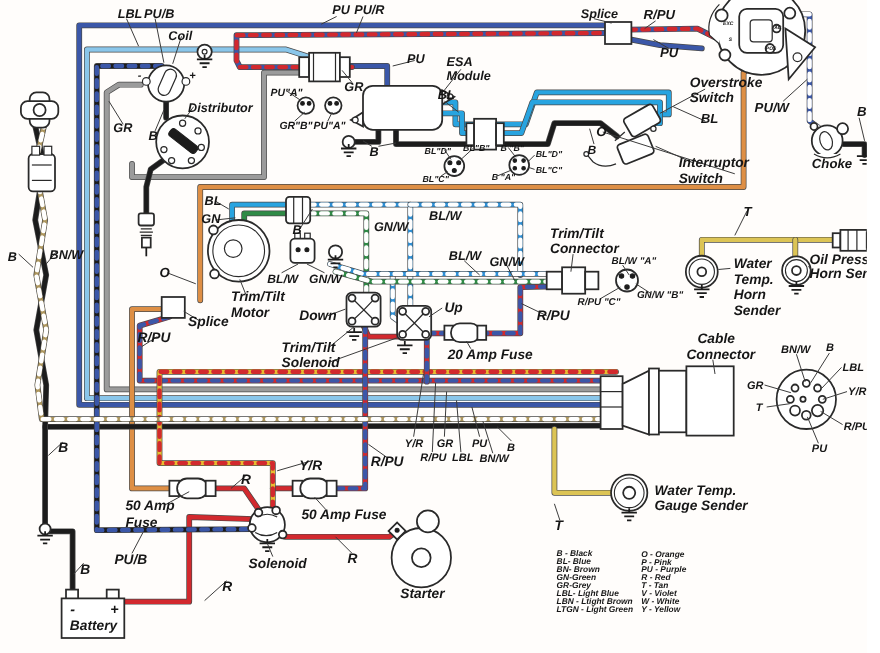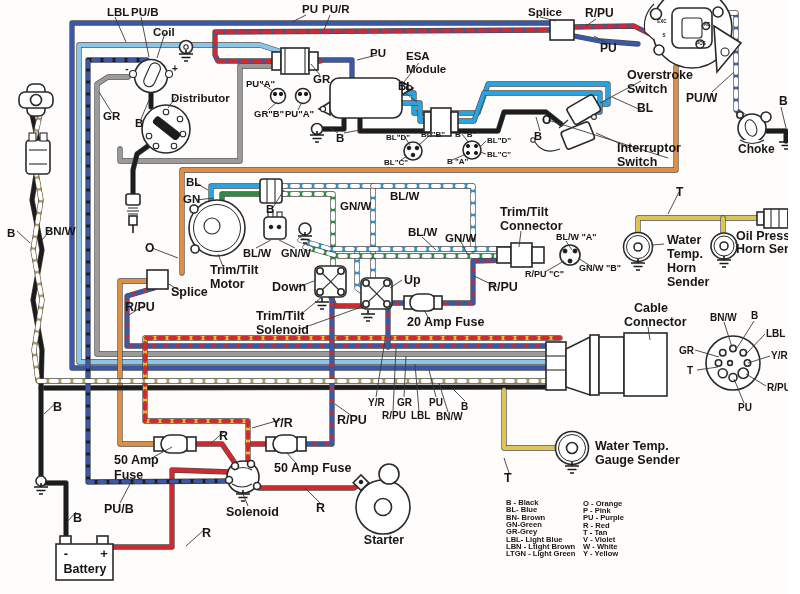--- a/index.html
+++ b/index.html
@@ -1,16 +1,16 @@
 <!DOCTYPE html>
 <html><head>
 <meta charset="utf-8">
 <style>
   html,body{margin:0;padding:0;background:#ffffff;}
-  #stage{width:788px;height:594px;position:relative;background:#fffdfb;overflow:hidden;}
+  #stage{width:788px;height:594px;position:relative;background:#fffdfb;overflow:hidden;font-style:italic;}
   svg{display:block;}
   text{font-family:"Liberation Sans","DejaVu Sans",sans-serif;font-weight:700;fill:#161616;}
   .comp{fill:#ffffff;stroke:#2a2a2a;stroke-width:1.6;}
   .compthin{fill:#ffffff;stroke:#2a2a2a;stroke-width:1.1;}
   .dark{fill:#1c1c1c;stroke:#1c1c1c;}
   .gnd{stroke:#1c1c1c;stroke-width:1.6;fill:none;}
   .leader{stroke:#3a3a3a;stroke-width:0.9;fill:none;}
 </style>
 </head>
 <body>

